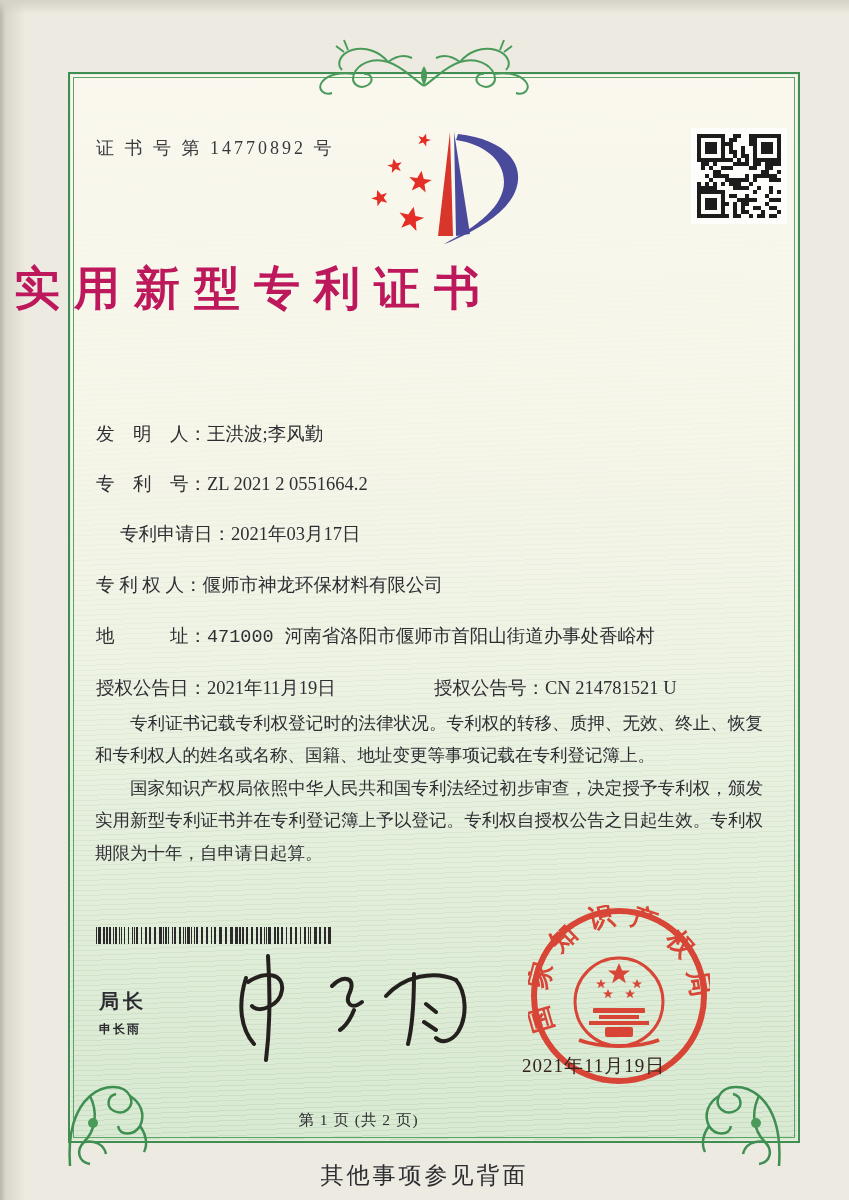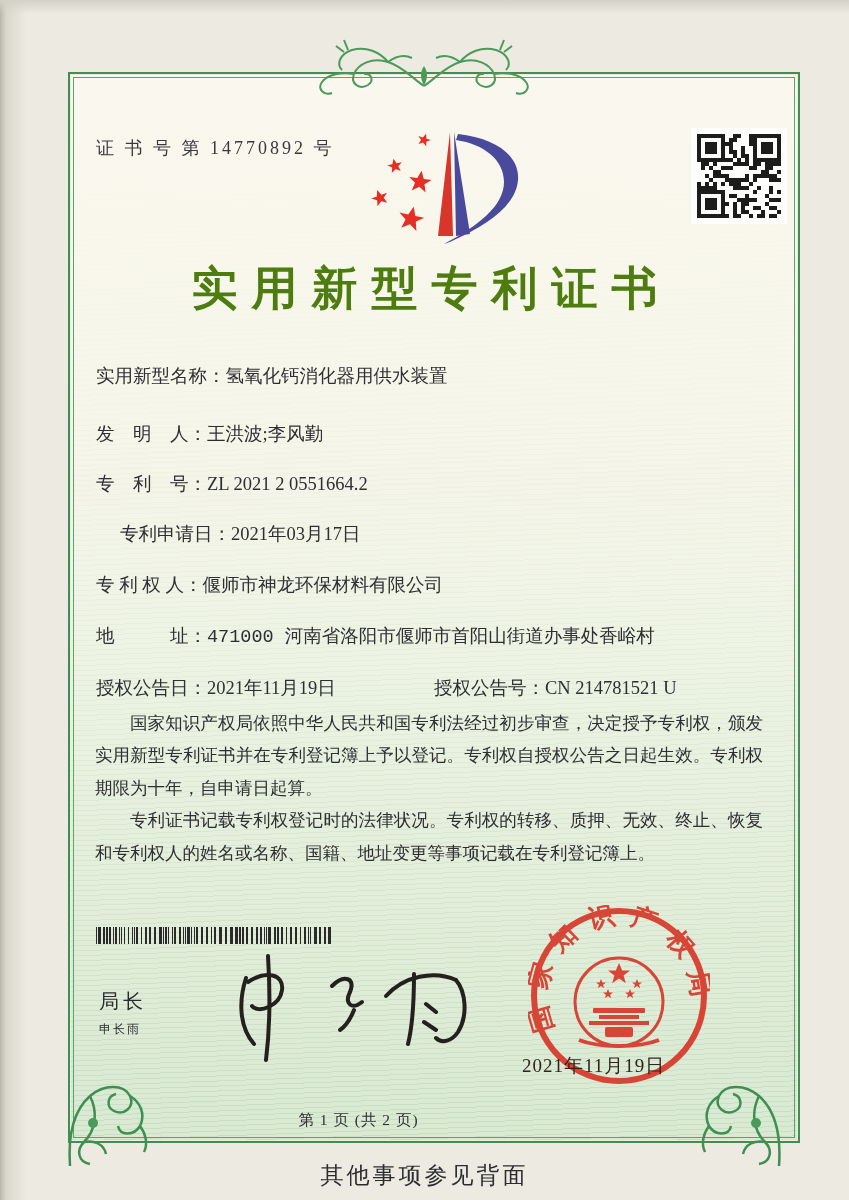--- a/index.html
+++ b/index.html
@@ -24,40 +24,40 @@
     background:linear-gradient(180deg,#faf8ee 0%,#f7f6ea 30%,#eef3e4 55%,#e3eedb 75%,#d9e9d2 100%);}
   .waves{position:absolute;left:71px;top:75px;width:726px;height:1065px;
     background:repeating-linear-gradient(178deg,rgba(105,170,110,0.16) 0 1px,rgba(255,255,255,0) 1px 5px);
     -webkit-mask-image:linear-gradient(180deg,rgba(0,0,0,0) 0%,rgba(0,0,0,0.25) 45%,rgba(0,0,0,0.7) 75%,#000 100%);
     mask-image:linear-gradient(180deg,rgba(0,0,0,0) 0%,rgba(0,0,0,0.25) 45%,rgba(0,0,0,0.7) 75%,#000 100%);}
   .ornament{position:absolute;color:#4a9b5a;}
   .ornament svg{display:block;}
   .cert-no{position:absolute;left:96px;top:136px;font-size:18px;letter-spacing:3px;color:#3a3a3e;}
   .logo{position:absolute;left:358px;top:124px;}
   .qr{position:absolute;left:691px;top:128px;width:96px;height:96px;background:#fdfdfb;}
-  .title{position:absolute;left:0;top:258px;width:849px;text-align:center;
-    font-size:46px;font-weight:bold;letter-spacing:14px;color:#4d7c0f;text-indent:14px;}
+  .title{position:absolute;left:0;top:258px;width:849px;text-align:left;
+    font-size:46px;font-weight:bold;letter-spacing:14px;color:#be185d;text-indent:14px;}
   .row{position:absolute;left:96px;font-size:18.5px;color:#2e2e33;white-space:nowrap;}
   .row .lab{display:inline-block;}
   .row .val{display:inline;}
   .row2col .pair2{position:absolute;left:338px;top:0;}
   .paras{position:absolute;left:95px;top:707px;width:668px;font-size:17.5px;color:#2e2e33;
     line-height:1.85;text-align:justify;}
   .paras p{margin:0;text-indent:2em;}
   .barcode{position:absolute;left:96px;top:927px;width:238px;height:17px;}
   .signer-title{position:absolute;left:99px;top:988px;font-size:20px;color:#2b2b30;letter-spacing:4px;}
   .signer-name{position:absolute;left:99px;top:1021px;font-size:12px;color:#2b2b30;letter-spacing:2px;}
   .signature{position:absolute;left:228px;top:948px;}
   .seal{position:absolute;left:528px;top:905px;}
   .seal-date{position:absolute;left:522px;top:1053px;font-size:19px;color:#33231f;letter-spacing:1px;}
   .page-footer{position:absolute;left:0;top:1110px;width:717px;text-align:center;
     font-size:15.5px;color:#2e2e33;letter-spacing:1px;}
   .back-note{position:absolute;left:0;top:1160px;width:849px;text-align:center;
     font-size:23px;color:#2b2b30;letter-spacing:3px;}
-  .sans{font-family:"Liberation Sans","DejaVu Sans",sans-serif;}
+  .sans{font-family:"Liberation Sans","DejaVu Sans",sans-serif;font-weight:bold;}
 </style>
 </head>
 <body>
 
 <div class="page">
 
   <div class="edge-shadow-left"></div>
   <div class="edge-shadow-top"></div>
 
   <div class="paper"></div>
@@ -353,23 +353,20 @@
         <rect x="46" y="86" width="4" height="4" fill="#1c1c1c"></rect>
         <rect x="58" y="86" width="4" height="4" fill="#1c1c1c"></rect>
         <rect x="66" y="86" width="4" height="4" fill="#1c1c1c"></rect>
         <rect x="70" y="86" width="4" height="4" fill="#1c1c1c"></rect>
         <rect x="78" y="86" width="4" height="4" fill="#1c1c1c"></rect>
         <rect x="82" y="86" width="4" height="4" fill="#1c1c1c"></rect>
       </svg></div>
 
   <div class="title">实用新型专利证书</div>
 
-  <div class="row" style="top:363px;">
-    <span class="lab">实用新型名称：</span><span class="val">氢氧化钙消化器用供水装置</span>
-  </div>
   <div class="row" style="top:421px;">
     <span class="lab">发　明　人：</span><span class="val">王洪波;李风勤</span>
   </div>
   <div class="row" style="top:471px;">
     <span class="lab">专　利　号：</span><span class="val">ZL 2021 2 0551664.2</span>
   </div>
   <div class="row" style="top:521px;margin-left:24px;">
     <span class="lab">专利申请日：</span><span class="val">2021年03月17日</span>
   </div>
   <div class="row" style="top:572px;">
@@ -379,22 +376,22 @@
     <span class="lab">地　　　址：</span><span class="val">471000 河南省洛阳市偃师市首阳山街道办事处香峪村</span>
   </div>
   <div class="row row2col" style="top:675px;width:668px;">
     <span class="lab">授权公告日：</span><span class="val">2021年11月19日</span>
     <span class="pair2">
       <span class="lab">授权公告号：</span><span class="val">CN 214781521 U</span>
     </span>
   </div>
 
   <div class="paras">
+    <p>专利证书记载专利权登记时的法律状况。专利权的转移、质押、无效、终止、恢复和专利权人的姓名或名称、国籍、地址变更等事项记载在专利登记簿上。</p>
     <p>国家知识产权局依照中华人民共和国专利法经过初步审查，决定授予专利权，颁发实用新型专利证书并在专利登记簿上予以登记。专利权自授权公告之日起生效。专利权期限为十年，自申请日起算。</p>
-    <p>专利证书记载专利权登记时的法律状况。专利权的转移、质押、无效、终止、恢复和专利权人的姓名或名称、国籍、地址变更等事项记载在专利登记簿上。</p>
   </div>
 
   <div class="barcode"><svg id="barcode-svg" width="238" height="17">
         <rect x="0" y="0" width="1" height="17" fill="#2a2a2a"></rect>
         <rect x="2" y="0" width="3" height="17" fill="#2a2a2a"></rect>
         <rect x="7" y="0" width="2" height="17" fill="#2a2a2a"></rect>
         <rect x="10" y="0" width="2" height="17" fill="#2a2a2a"></rect>
         <rect x="13" y="0" width="2" height="17" fill="#2a2a2a"></rect>
         <rect x="17" y="0" width="1" height="17" fill="#2a2a2a"></rect>
         <rect x="19" y="0" width="2" height="17" fill="#2a2a2a"></rect>

